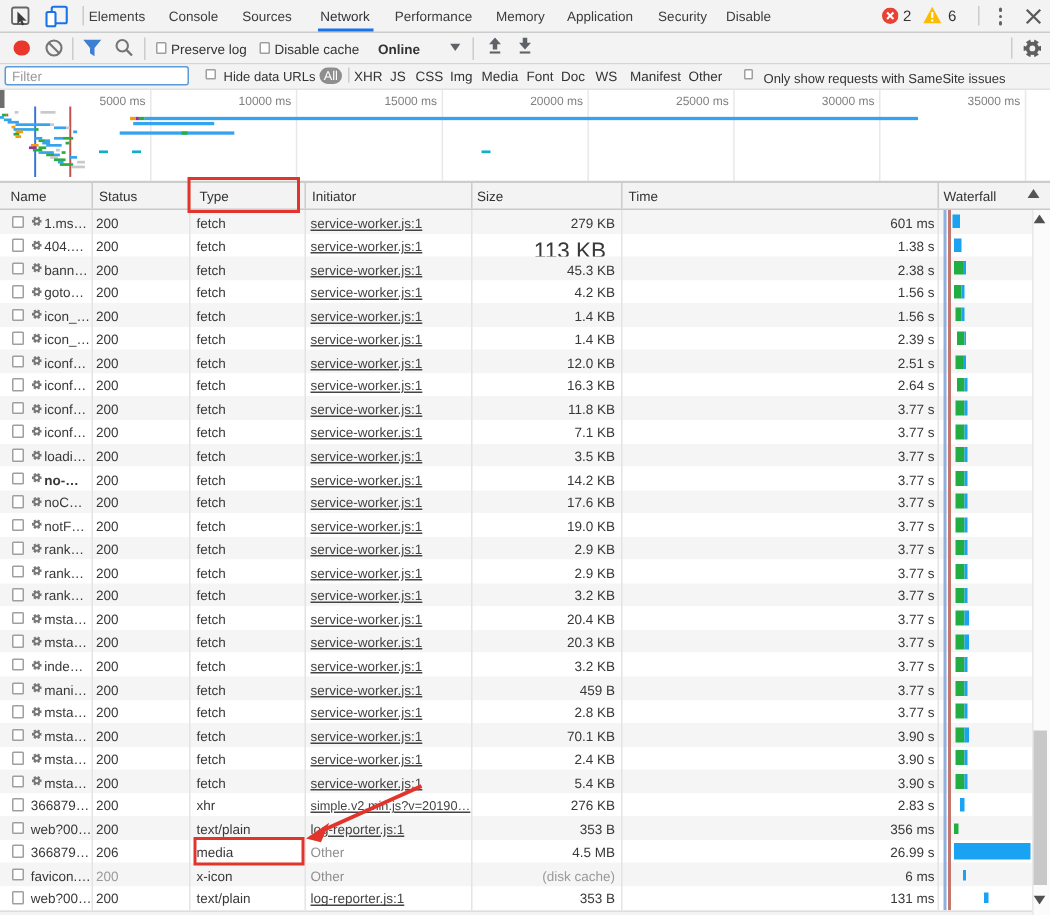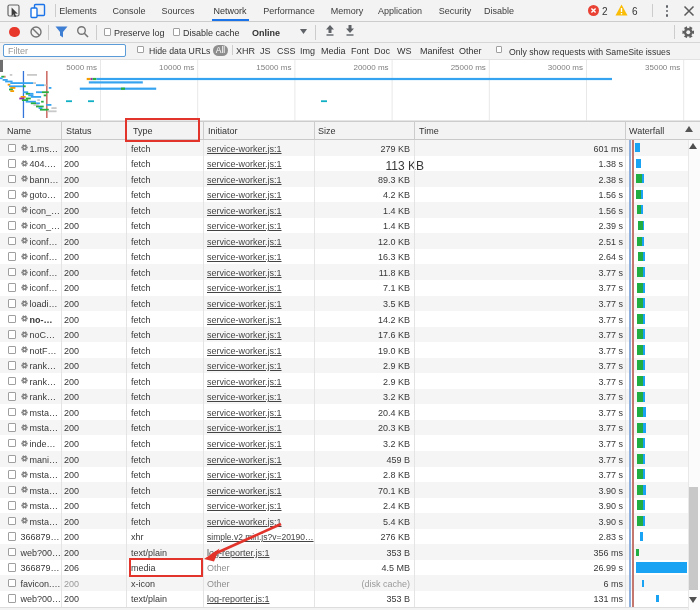--- a/index.html
+++ b/index.html
@@ -231,41 +231,41 @@
           <path d="M1.45 4.11 L0.34 4.44 L0.34 2.56 L1.45 2.89 Z" fill="#757575"></path>
           <path d="M1.95 2.03 L1.11 1.23 L2.73 0.29 L3.00 1.42 Z" fill="#757575"></path>
           <path d="M4.00 1.42 L4.27 0.29 L5.89 1.23 L5.05 2.03 Z" fill="#757575"></path>
           <circle cx="3.5" cy="3.5" r="2.38" fill="#757575"></circle>
           <circle cx="3.5" cy="3.5" r="1.06" fill="#fff"></circle>
         </svg>
 <div class="t" style="left:29.5px;top:3.5px;font-size:9px;color:#383838;">404.…</div>
 <div class="t" style="left:64px;top:3.5px;font-size:9px;color:#383838;">200</div>
 <div class="t" style="left:131px;top:3.5px;font-size:9px;color:#383838;">fetch</div>
 <div class="t" style="left:207px;top:3.5px;font-size:9px;color:#444;text-decoration:underline;">service-worker.js:1</div>
-<div class="t" style="right:276px;top:3.5px;font-size:12px;color:#383838;">113 KB</div>
+<div class="t" style="right:296px;top:3.5px;font-size:15px;color:#383838;">113 KB</div>
 <div class="t" style="right:77px;top:3.5px;font-size:9px;color:#383838;">1.38 s</div>
 <div class="abs" style="left:636.3px;top:3.28px;width:5.20px;height:9px;background:#1aa3f2;"></div>
 </div>
 <div class="abs" style="left:0;top:31.10px;width:700px;height:15.55px;background:#f5f5f5;font-size:9px;">
 <div class="cb" style="left:8px;top:3.5px;width:7.5px;height:8.5px;"></div>
 <svg class="abs" style="left:20.5px;top:4.2px" width="7" height="7" viewBox="0 0 7 7">
           <path d="M5.55 2.89 L6.66 2.56 L6.66 4.44 L5.55 4.11 Z" fill="#757575"></path>
           <path d="M5.05 4.97 L5.89 5.77 L4.27 6.71 L4.00 5.58 Z" fill="#757575"></path>
           <path d="M3.00 5.58 L2.73 6.71 L1.11 5.77 L1.95 4.97 Z" fill="#757575"></path>
           <path d="M1.45 4.11 L0.34 4.44 L0.34 2.56 L1.45 2.89 Z" fill="#757575"></path>
           <path d="M1.95 2.03 L1.11 1.23 L2.73 0.29 L3.00 1.42 Z" fill="#757575"></path>
           <path d="M4.00 1.42 L4.27 0.29 L5.89 1.23 L5.05 2.03 Z" fill="#757575"></path>
           <circle cx="3.5" cy="3.5" r="2.38" fill="#757575"></circle>
           <circle cx="3.5" cy="3.5" r="1.06" fill="#f5f5f5"></circle>
         </svg>
 <div class="t" style="left:29.5px;top:3.5px;font-size:9px;color:#383838;">bann…</div>
 <div class="t" style="left:64px;top:3.5px;font-size:9px;color:#383838;">200</div>
 <div class="t" style="left:131px;top:3.5px;font-size:9px;color:#383838;">fetch</div>
 <div class="t" style="left:207px;top:3.5px;font-size:9px;color:#444;text-decoration:underline;">service-worker.js:1</div>
-<div class="t" style="right:290px;top:3.5px;font-size:9px;color:#383838;">89.3 KB</div>
+<div class="t" style="right:290px;top:3.5px;font-size:9px;color:#383838;">45.3 KB</div>
 <div class="t" style="right:77px;top:3.5px;font-size:9px;color:#383838;">2.38 s</div>
 <div class="abs" style="left:635.7px;top:3.28px;width:6.10px;height:9px;background:#22ad42;"></div>
 <div class="abs" style="left:641.8px;top:3.28px;width:2.20px;height:9px;background:#1aa3f2;"></div>
 </div>
 <div class="abs" style="left:0;top:46.65px;width:700px;height:15.55px;background:#fff;font-size:9px;">
 <div class="cb" style="left:8px;top:3.5px;width:7.5px;height:8.5px;"></div>
 <svg class="abs" style="left:20.5px;top:4.2px" width="7" height="7" viewBox="0 0 7 7">
           <path d="M5.55 2.89 L6.66 2.56 L6.66 4.44 L5.55 4.11 Z" fill="#757575"></path>
           <path d="M5.05 4.97 L5.89 5.77 L4.27 6.71 L4.00 5.58 Z" fill="#757575"></path>
           <path d="M3.00 5.58 L2.73 6.71 L1.11 5.77 L1.95 4.97 Z" fill="#757575"></path>

